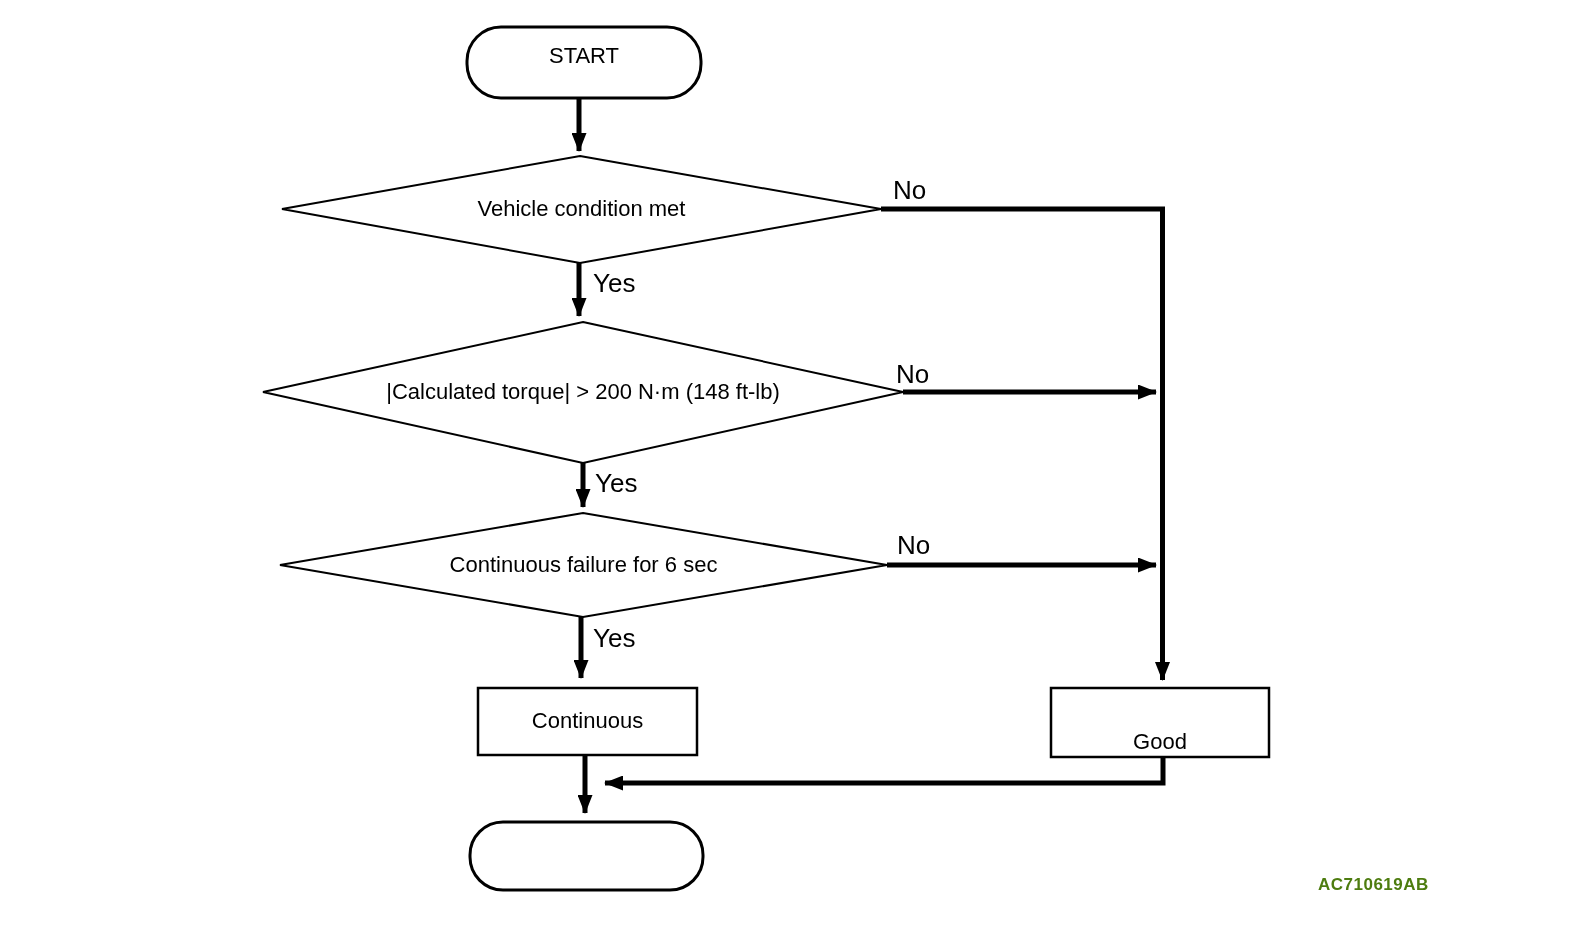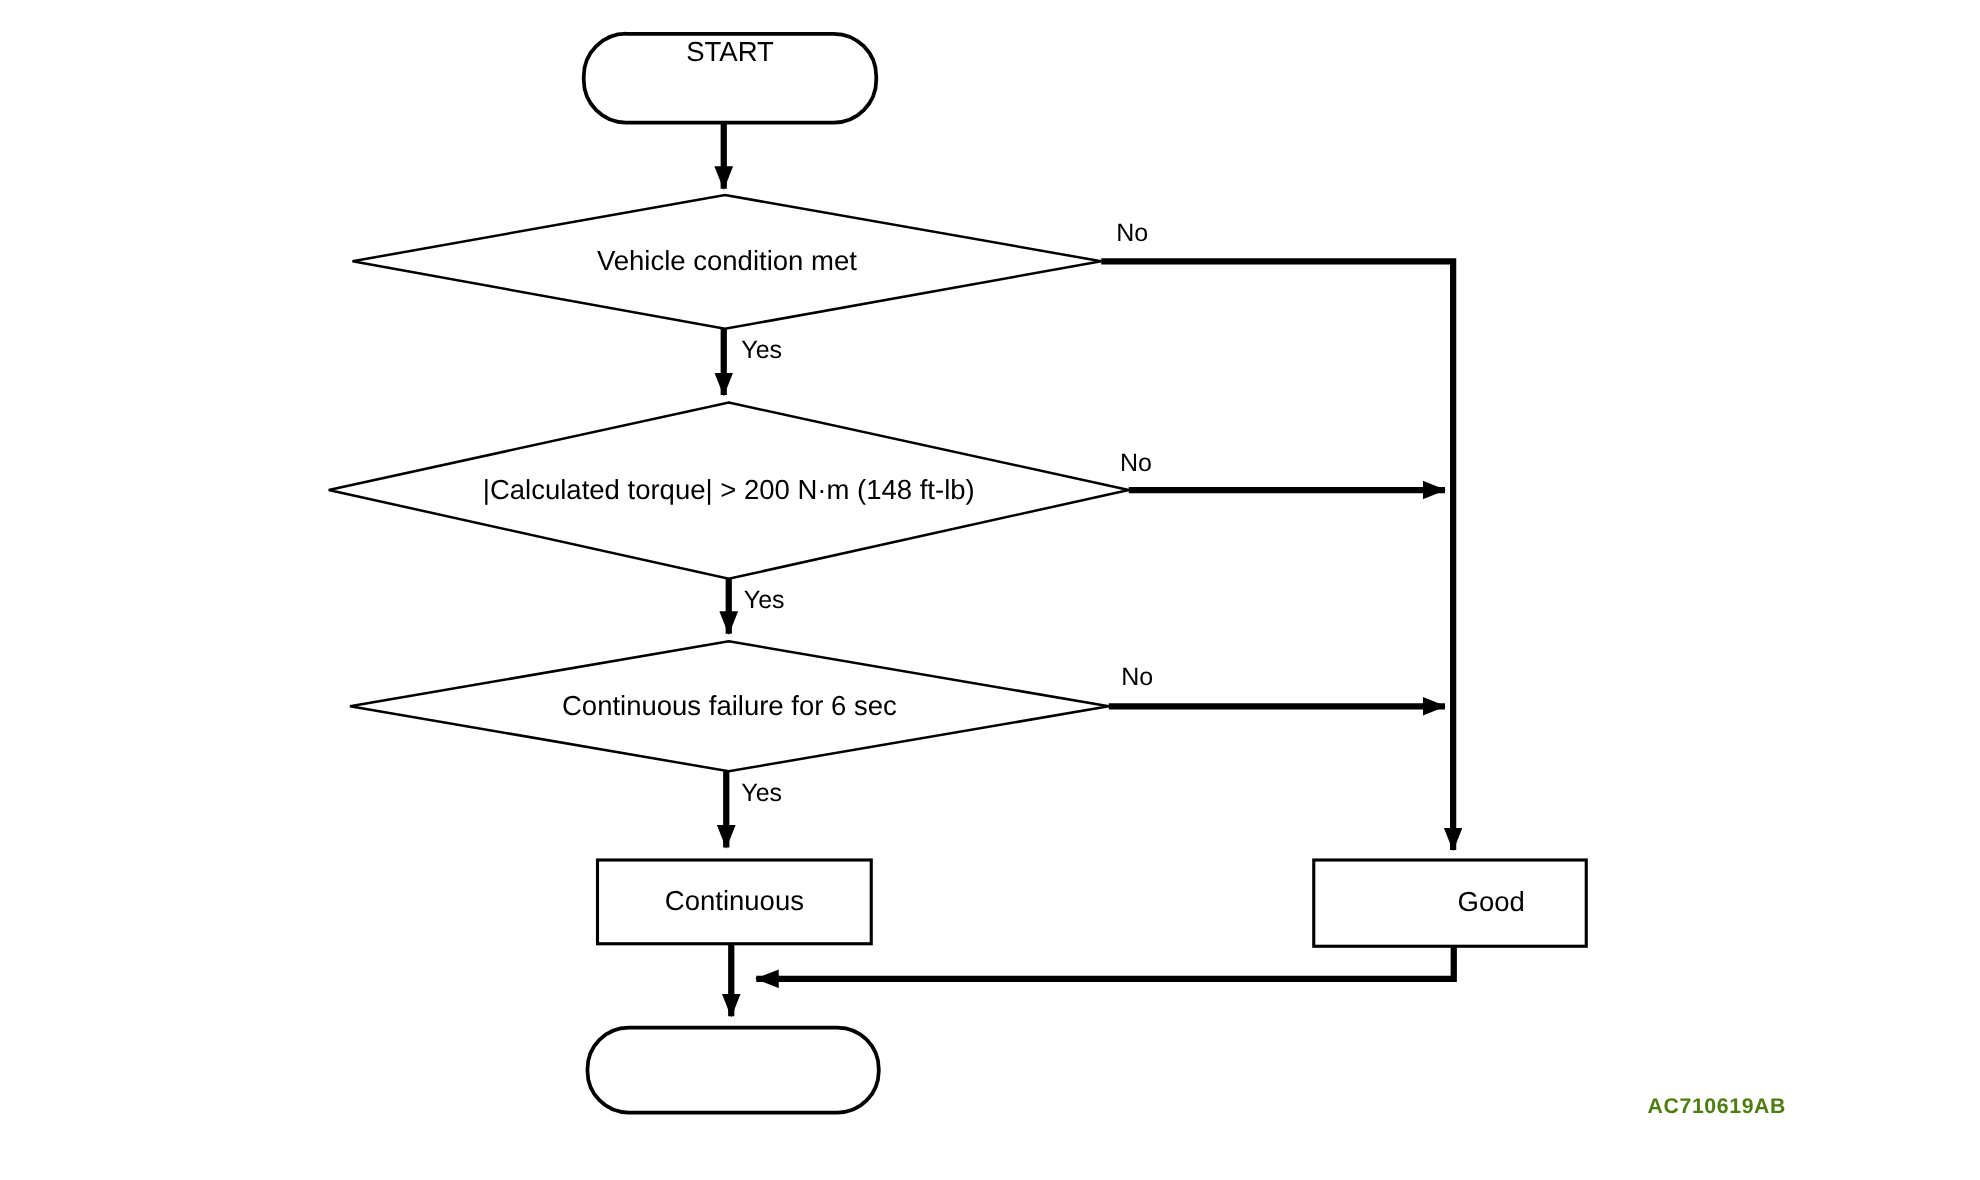--- a/index.html
+++ b/index.html
@@ -27,41 +27,41 @@
     justify-content: center;
     text-align: center;
     color: #000000;
     font-size: 22px;
     line-height: 1.1;
     white-space: nowrap;
   }
   .branch-label {
     position: absolute;
     color: #000000;
-    font-size: 20px;
+    font-size: 26px;
     line-height: 1.2;
     white-space: nowrap;
   }
   .figure-id {
     position: absolute;
     left: 1318px;
     top: 875px;
     color: #4d7c0f;
     font-size: 17px;
     font-weight: bold;
     letter-spacing: 0.5px;
     white-space: nowrap;
   }
   
-  .lbl-start       { left: 467px;  top: 13px;  width: 234px; height: 59px; }
+  .lbl-start       { left: 467px;  top: 27px;  width: 234px; height: 59px; }
   .lbl-decision1   { left: 282px;  top: 156px; width: 599px; height: 107px; }
   .lbl-decision2   { left: 263px;  top: 322px; width: 640px; height: 141px; }
   .lbl-decision3   { left: 280px;  top: 513px; width: 607px; height: 104px; }
   .lbl-malfunction { left: 478px;  top: 688px; width: 219px; height: 67px; }
-  .lbl-good        { left: 1051px; top: 688px; width: 218px; height: 69px; padding-left: 33px; }
+  .lbl-good        { left: 1051px; top: 708px; width: 218px; height: 69px; }
   .lbl-end         { left: 470px;  top: 822px; width: 233px; height: 68px; }
 
   .lbl-yes1 { left: 593px; top: 268px; }
   .lbl-yes2 { left: 595px; top: 468px; }
   .lbl-yes3 { left: 593px; top: 623px; }
   .lbl-no1  { left: 893px; top: 175px; }
   .lbl-no2  { left: 896px; top: 359px; }
   .lbl-no3  { left: 897px; top: 530px; }
 </style>
 </head>

